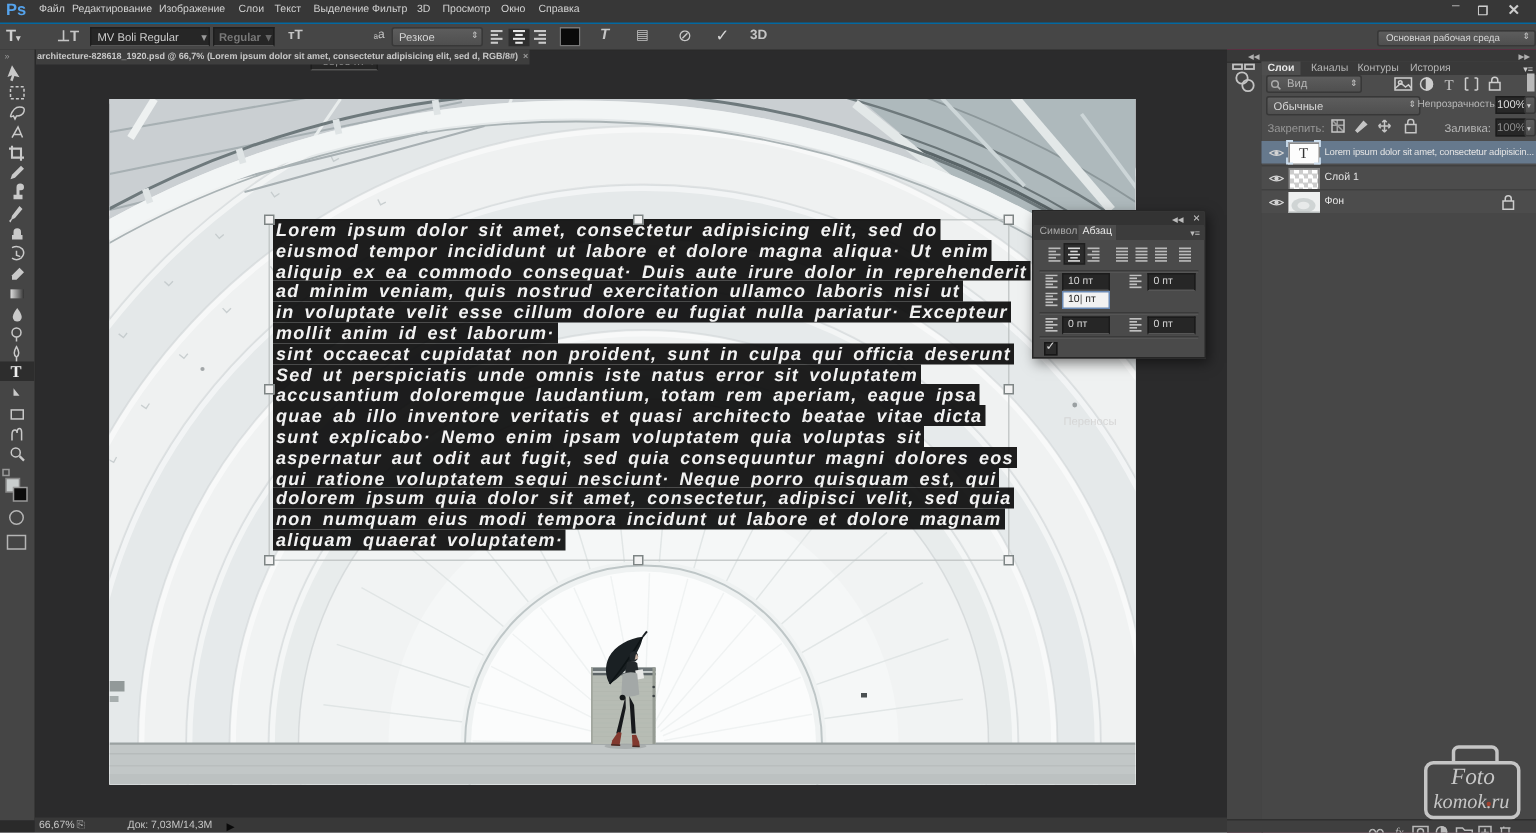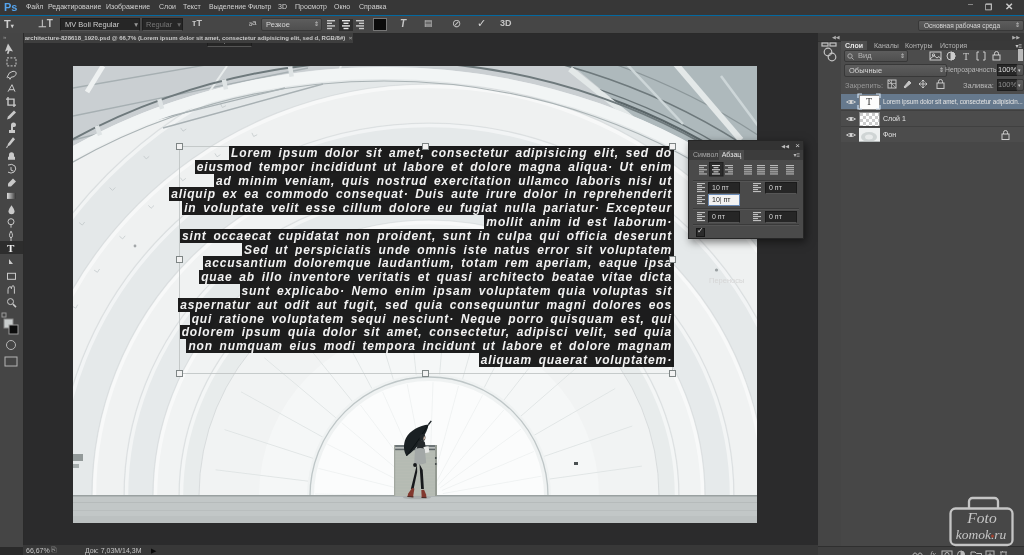--- a/index.html
+++ b/index.html
@@ -6,21 +6,21 @@
 .abs{position:absolute;}
 #menubar{left:0;top:0;width:1024px;height:15px;background:#373737;border-bottom:1px solid #0369a1;color:#d2d2d2;font-size:7px;}
 #menubar span{position:absolute;top:3px;}
 #optbar{left:0;top:16px;width:1024px;height:17px;background:#464646;border-bottom:1px solid #2a2a2a;}
 .inset{position:absolute;background:#262626;border:1px solid #1d1d1d;border-bottom-color:#555;color:#ccc;font-size:7.5px;line-height:11px;}
 #tabbar{left:23px;top:34px;width:795px;height:9px;}
 #doctab{position:absolute;left:0;top:-1px;width:330px;height:10px;background:#3e3e3e;color:#c9c9c9;font-size:6px;font-weight:bold;line-height:10px;white-space:nowrap;overflow:hidden;}
 #toolbar{left:0;top:33px;width:23px;height:514px;background:#454545;border-right:1px solid #2a2a2a;}
 #photo{left:73px;top:66px;}
 #textblock{left:182px;top:146px;width:492px;text-align:center;}
-.tl{height:13.8px;display:flex;justify-content:flex-end;white-space:nowrap;font-family:"Liberation Sans",sans-serif;font-style:italic;font-weight:bold;font-size:12px;color:#f2f2f2;}
+.tl{height:13.8px;display:flex;justify-content:flex-start;white-space:nowrap;font-family:"Liberation Sans",sans-serif;font-style:italic;font-weight:bold;font-size:12px;color:#f2f2f2;}
 .tl span{background:rgba(8,8,8,0.91);padding:0 2px;letter-spacing:0.85px;word-spacing:2.5px;}
 #selbox{left:179px;top:146px;width:492px;height:226px;border:1px solid rgba(190,195,195,0.85);}
 .hd{position:absolute;width:5px;height:5px;background:#f2f2f2;border:1px solid #7e8585;z-index:5;}
 #dock{left:818px;top:33px;width:236px;height:522px;background:#be185d;}
 #dockhead{position:absolute;left:0;top:0;width:206px;height:8px;background:#383838;border-bottom:1px solid #303030;color:#b0b0b0;}
 #iconstrip{position:absolute;left:0;top:9px;width:23px;height:513px;background:#454545;border-right:1px solid #333;}
 #panel{position:absolute;left:23px;top:8px;width:183px;height:514px;background:#4c4c4c;}
 #ptabs{position:absolute;left:0;top:0;width:183px;height:9px;background:#393939;color:#b5b5b5;font-size:7px;}
 .ptab{position:absolute;top:0;height:9px;line-height:9px;}
 .ptab.act{background:#4e4e4e;color:#e8e8e8;}
@@ -51,21 +51,21 @@
 <span style="left:334px;">Окно</span>
 <span style="left:359px;">Справка</span>
 <span style="left:968px;color:#ccc;top:1px;font-weight:bold;">─</span>
 <span style="left:985px;color:#ccc;font-size:8px;font-weight:bold;">❐</span>
 <span style="left:1005px;color:#ccc;font-size:10px;top:1px;font-weight:bold;">✕</span>
 </div>
 <div class="abs" id="optbar">
   <span class="abs" style="left:4px;top:2px;color:#cfcfcf;font-size:11px;font-weight:bold;">T<span style="font-size:6px;">▾</span></span>
   <span class="abs" style="left:38px;top:2px;color:#c5c5c5;font-size:10px;font-weight:bold;">⊥T</span>
   <div class="inset" style="left:60px;top:2px;width:74px;height:11px;padding-left:4px;">MV Boli Regular<span style="position:absolute;right:1px;top:0;color:#999;">▾</span></div>
-  <div class="inset" style="left:142px;top:2px;width:36px;height:11px;padding-left:3px;color:#777;">Regular<span style="position:absolute;right:1px;top:0;color:#666;">▾</span></div>
+  <div class="inset" style="left:142px;top:2px;width:36px;height:11px;padding-left:3px;color:#777;font-weight:bold;">Regular<span style="position:absolute;right:1px;top:0;color:#666;">▾</span></div>
   <span class="abs" style="left:192px;top:2px;color:#c5c5c5;font-size:9px;font-weight:bold;">ᴛT</span>
   <div class="inset" style="left:207px;top:18px;width:36px;height:11px;padding-left:7px;">33,05 пт<span style="position:absolute;right:1px;top:0;color:#999;">▾</span></div>
   <span class="abs" style="left:249px;top:2px;color:#c5c5c5;font-size:8px;">ₐa</span>
   <div class="drop" style="left:261px;top:2px;width:55px;height:11px;line-height:11px;padding-left:4px;font-size:7.5px;">Резкое<span style="position:absolute;right:2px;top:0;color:#ccc;font-size:6px;">⇕</span></div>
   <svg class="abs" style="left:327px;top:3px;" width="40" height="12">
       <g fill="#c9c9c9">
         <rect x="0" y="1" width="8" height="1.4"></rect>
         <rect x="0" y="3.6" width="5" height="1.4"></rect>
         <rect x="0" y="6.2" width="8" height="1.4"></rect>
         <rect x="0" y="8.8" width="5" height="1.4"></rect>
@@ -371,24 +371,24 @@
   </svg>
 <div class="abs" id="selbox"></div>
 <div class="abs" id="textblock">
     <div class="tl">
       <span>Lorem ipsum dolor sit amet, consectetur adipisicing elit, sed do</span>
     </div>
     <div class="tl">
       <span>eiusmod tempor incididunt ut labore et dolore magna aliqua· Ut enim</span>
     </div>
     <div class="tl">
+      <span>aliquip ex ea commodo consequat· Duis aute irure dolor in reprehenderit</span>
+    </div>
+    <div class="tl">
       <span>ad minim veniam, quis nostrud exercitation ullamco laboris nisi ut</span>
-    </div>
-    <div class="tl">
-      <span>aliquip ex ea commodo consequat· Duis aute irure dolor in reprehenderit</span>
     </div>
     <div class="tl">
       <span>in voluptate velit esse cillum dolore eu fugiat nulla pariatur· Excepteur</span>
     </div>
     <div class="tl">
       <span>mollit anim id est laborum·</span>
     </div>
     <div class="tl">
       <span>sint occaecat cupidatat non proident, sunt in culpa qui officia deserunt</span>
     </div>

